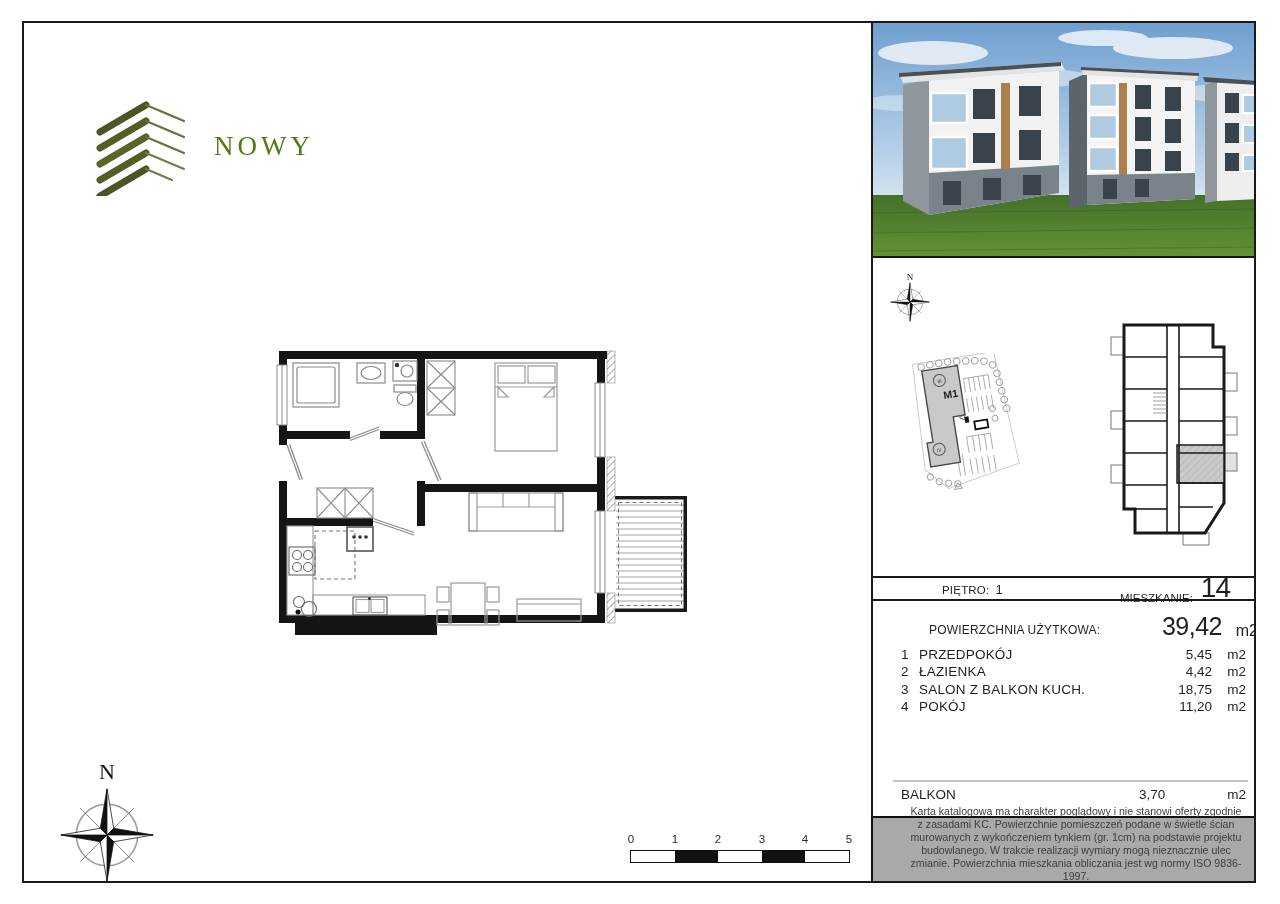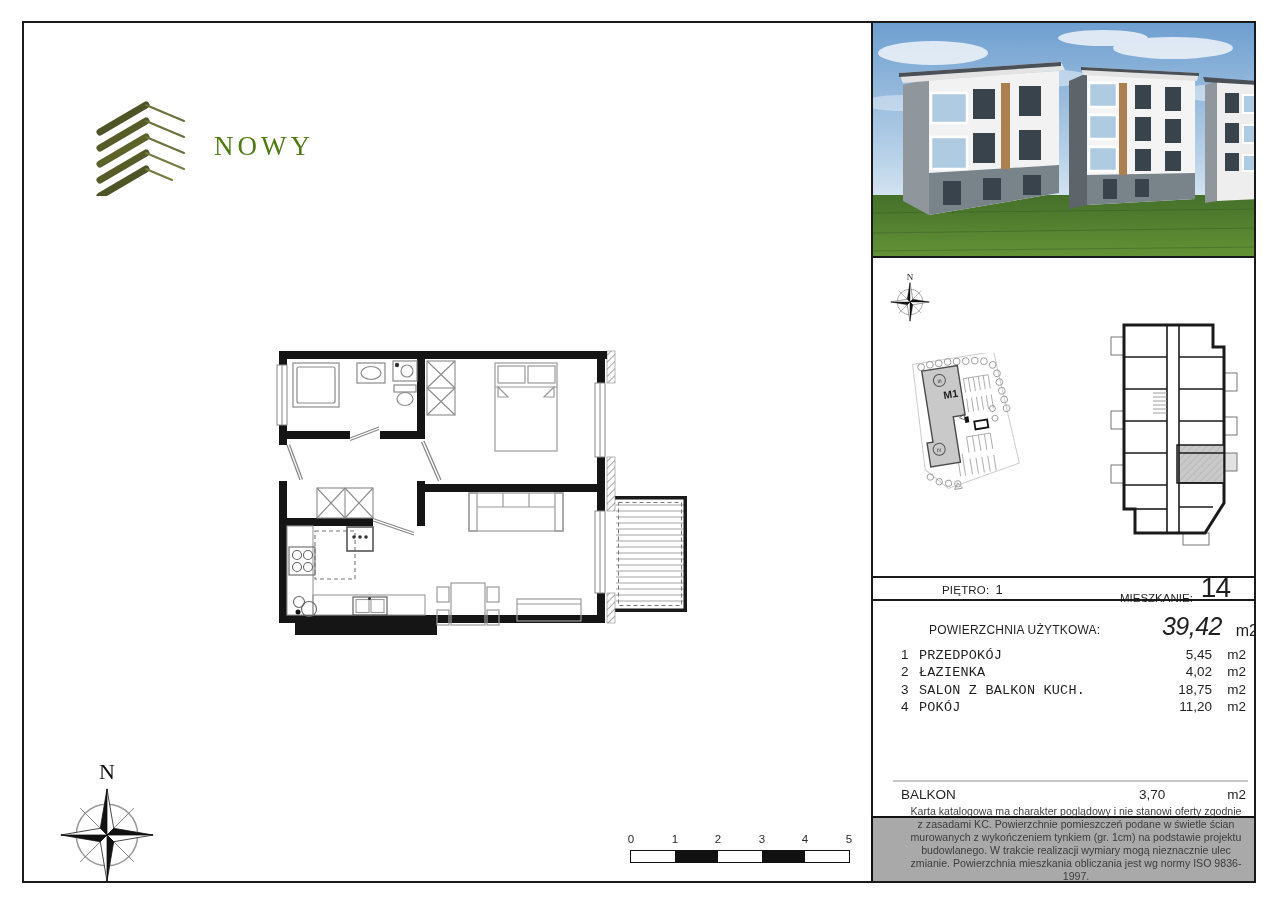--- a/index.html
+++ b/index.html
@@ -41,27 +41,27 @@
   .info-line { position:absolute; left:0; width:385px; height:2px; background:#1a1a1a; }
   .hdr-row { position:absolute; left:0; top:555px; width:385px; height:21px; }
   .hdr-floor { position:absolute; left:28px; top:4px; font-size:11.5px; letter-spacing:.2px;margin-left:41px; }
   .hdr-floor .v { font-size:13px; margin-left:6px; }
   .hdr-apt { position:absolute; right:28px; top:-6px; display:flex; align-items:flex-end; }
   .hdr-apt .lbl { font-size:11.5px; }
   .hdr-apt .num { font-size:28px; margin-left:8px; letter-spacing:-1px; }
 
   .area-row { position:absolute; left:28px; right:0; top:588px; height:30px;margin-left:28px; }
   .area-row .lbl { position:absolute; left:0; bottom:4px; font-size:12px; letter-spacing:.2px; }
-  .area-row .val { position:absolute; right:36px; bottom:0; font-size:25px; letter-spacing:-.5px;font-style:italic; }
+  .area-row .val { position:absolute; right:36px; bottom:0; font-size:25px; letter-spacing:-.5px; }
   .area-row .unit { position:absolute; right:0; bottom:1px; font-size:16px; }
 
   .rooms { position:absolute; left:28px; right:12px; top:624px; }
   .room-row { display:grid; grid-template-columns:18px 1fr 52px 34px; height:17.3px; font-size:13.5px; align-items:baseline; }
   .room-row .num {}
-  .room-row .nm { letter-spacing:.2px;font-family:Liberation Mono, monospace; }
+  .room-row .nm { letter-spacing:.2px; }
   .room-row .val { text-align:right; }
   .room-row .unit { text-align:right; }
 
   .balkon-sep { position:absolute; left:20px; right:10px; top:757px; height:2px; background:#c6c6c6; }
   .balkon-row { position:absolute; left:28px; right:12px; top:764px; display:grid; grid-template-columns:1fr 52px 34px; font-size:13.5px; align-items:baseline;gap:21px; }
   .balkon-row .val { } .balkon-row .unit { text-align:right; }
 
   .disclaimer { position:absolute; left:-2px; top:793px; width:387px; height:69px; background:#a9a9a9; border:2px solid #111;
                 display:flex; align-items:flex-end; justify-content:center;padding-left:23px; }
   .disclaimer p { font-size:10.6px; line-height:13px; color:#3d3d3d; text-align:center; padding:0 12px; }
@@ -523,21 +523,21 @@
     <div class="rooms">
       <div class="room-row">
         <span class="num">1</span>
         <span class="nm">PRZEDPOKÓJ</span>
         <span class="val">5,45</span>
         <span class="unit">m2</span>
       </div>
       <div class="room-row">
         <span class="num">2</span>
         <span class="nm">ŁAZIENKA</span>
-        <span class="val">4,02</span>
+        <span class="val">4,42</span>
         <span class="unit">m2</span>
       </div>
       <div class="room-row">
         <span class="num">3</span>
         <span class="nm">SALON Z BALKON KUCH.</span>
         <span class="val">18,75</span>
         <span class="unit">m2</span>
       </div>
       <div class="room-row">
         <span class="num">4</span>

